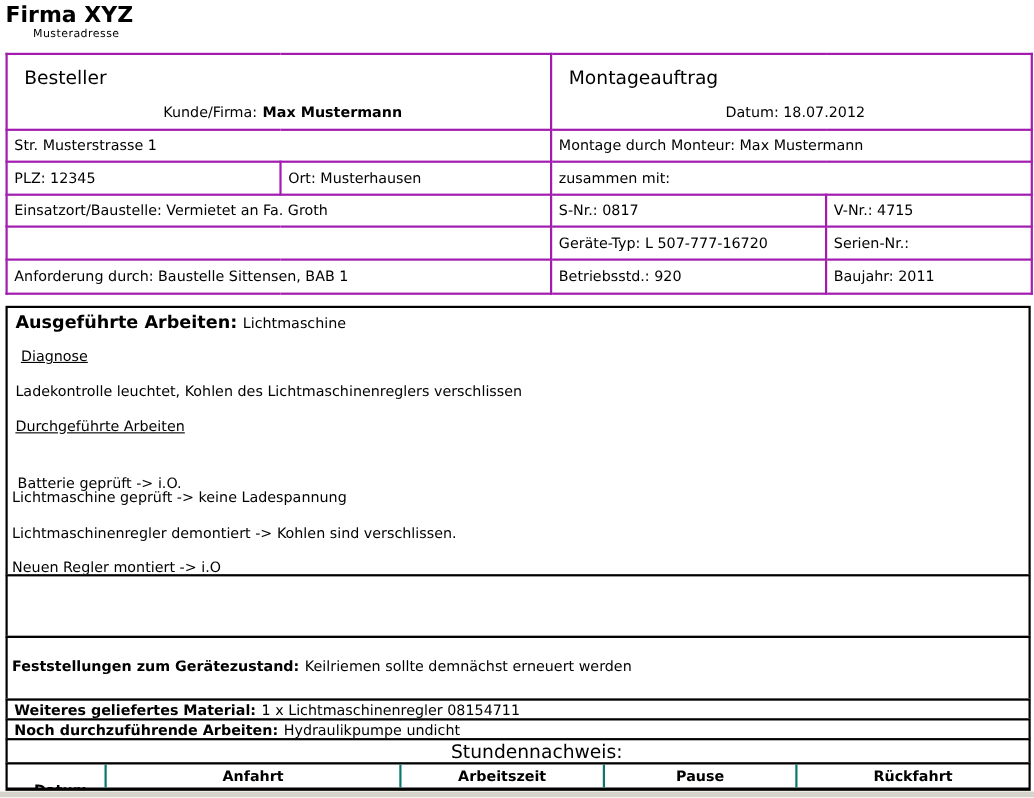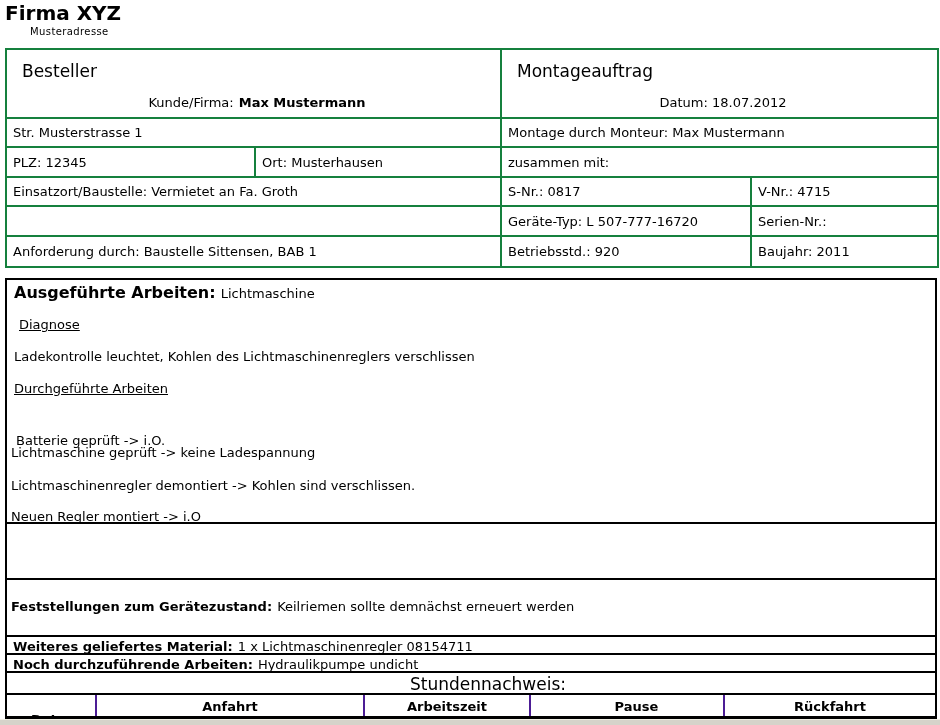--- a/index.html
+++ b/index.html
@@ -16,21 +16,21 @@
   .company { position: absolute; left: 5px; top: 2px; }
   .company h1 { font-size: 20px; font-weight: bold; line-height: 22px; }
   .company .sub { font-size: 10px; letter-spacing: 0.4px; margin-top: 2px; margin-left: 25px; }
 
   
   table.order {
     position: absolute; left: 5px; top: 48px; width: 932px;
     border-collapse: collapse; table-layout: fixed;
   }
   table.order td {
-    border: 2px solid #15803d; vertical-align: middle;
+    border: 2px solid #a21caf; vertical-align: middle;
     padding: 0 0 0 6px; font-size: 13px; overflow: hidden;
   }
   td.cell-top { vertical-align: top; }
   .big-title { font-size: 17px; font-weight: normal; margin: 3px 0 0 9px; line-height: 20px; }
   .sub-line { margin: 14px 0 0 1px; text-align: center; }
 
   
   .box {
     position: absolute; left: 5px; width: 932px;
     border: 2px solid #000; background: #fff;
@@ -42,21 +42,21 @@
   .val { margin-left: 5px; }
 
   .thin-row { padding: 2px 0 0 6px; line-height: 15px; }
 
   .sheet-title { text-align: center; font-size: 17px; padding-top: 1px; }
 
   
   .ts-head { overflow: visible; border-bottom-width: 3px; }
   .ts-cell {
     position: absolute; top: 0; height: 100%;
-    border-right: 2px solid #4c1d95;
+    border-right: 2px solid #0f766e;
     text-align: center; font-weight: bold; padding-top: 4px;
   }
   .ts-cell.last { border-right: none; }
   .datum-label { position: absolute; left: 24px; top: 17px; font-weight: bold; }
 
   
   .bottom-strip {
     position: absolute; left: 0; top: 719px; width: 940px; height: 6px;
     background: #d6d3ca; border-top: 1px solid #efede2; z-index: 20;
   }
@@ -143,20 +143,20 @@
 
   <div class="box sheet-title" style="top:671px; height:24px;padding-left:34px;">
     <span>Stundennachweis:</span>
   </div>
 
   <div class="box ts-head" style="top:693px; height:26px;">
     <div class="ts-cell" style="left:0; width:90px;">
       <span class="datum-label">Datum</span>
     </div>
     <div class="ts-cell" style="left:90px; width:268px;">Anfahrt</div>
-    <div class="ts-cell" style="left:358px; width:166px;">Arbeitszeit</div>
+    <div class="ts-cell" style="left:358px; width:185px;">Arbeitszeit</div>
     <div class="ts-cell" style="left:543px; width:175px;">Pause</div>
     <div class="ts-cell last" style="left:718px; width:210px;">Rückfahrt</div>
   </div>
 
   <div class="bottom-strip"></div>
 
 </div>
 
 </body></html>

